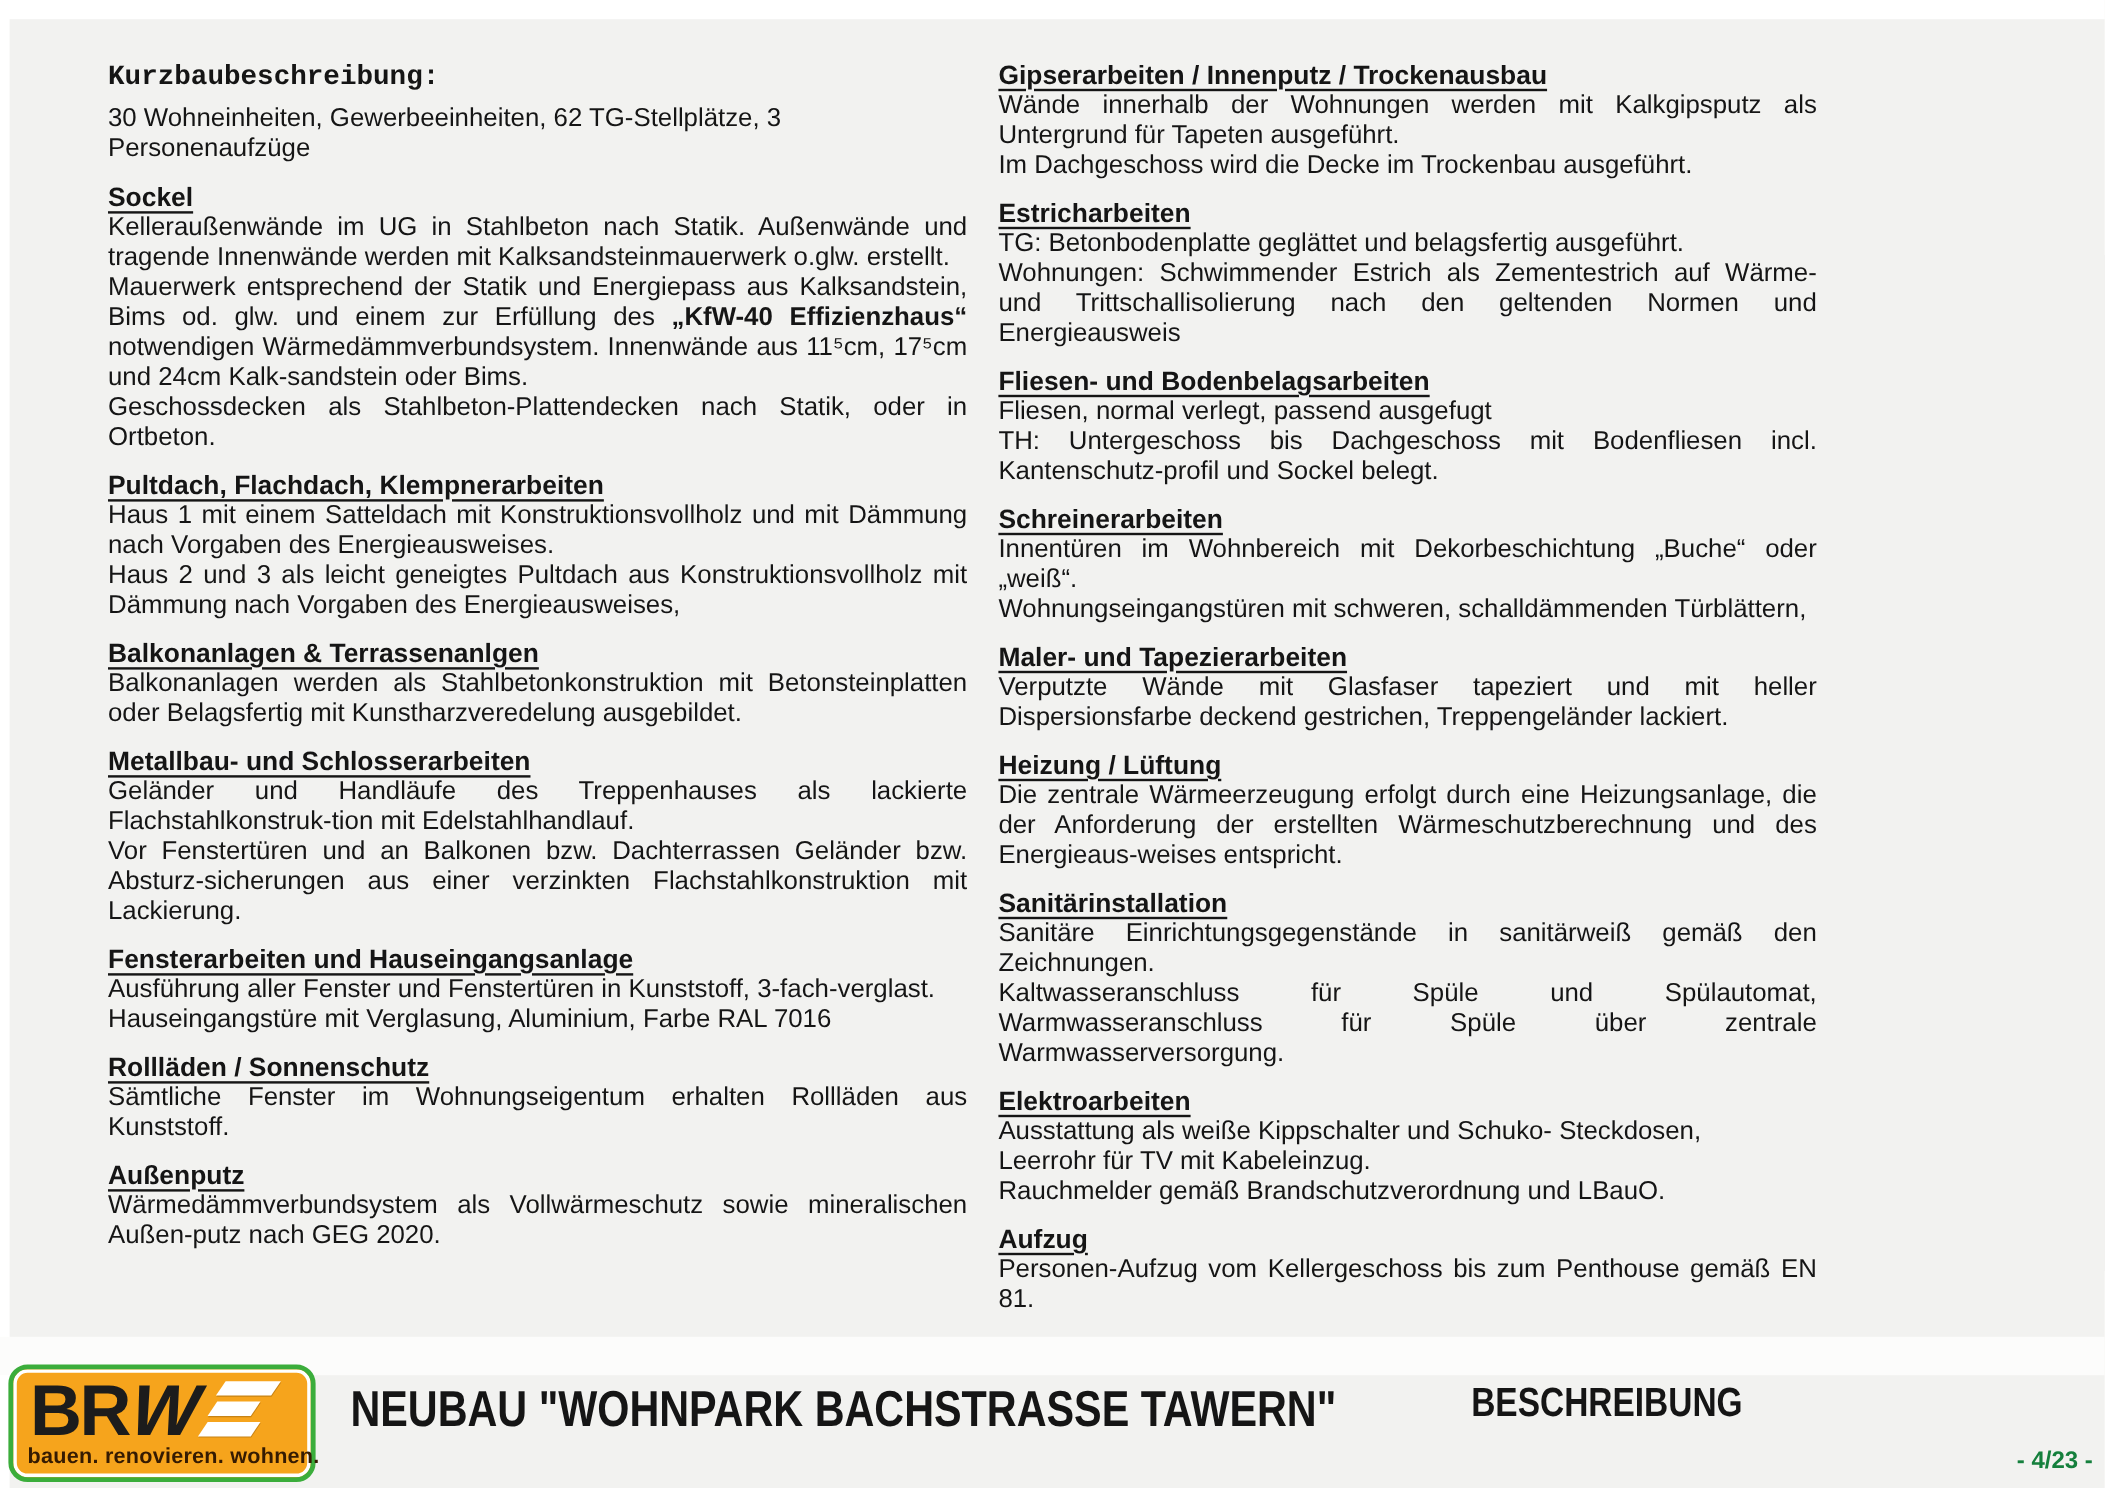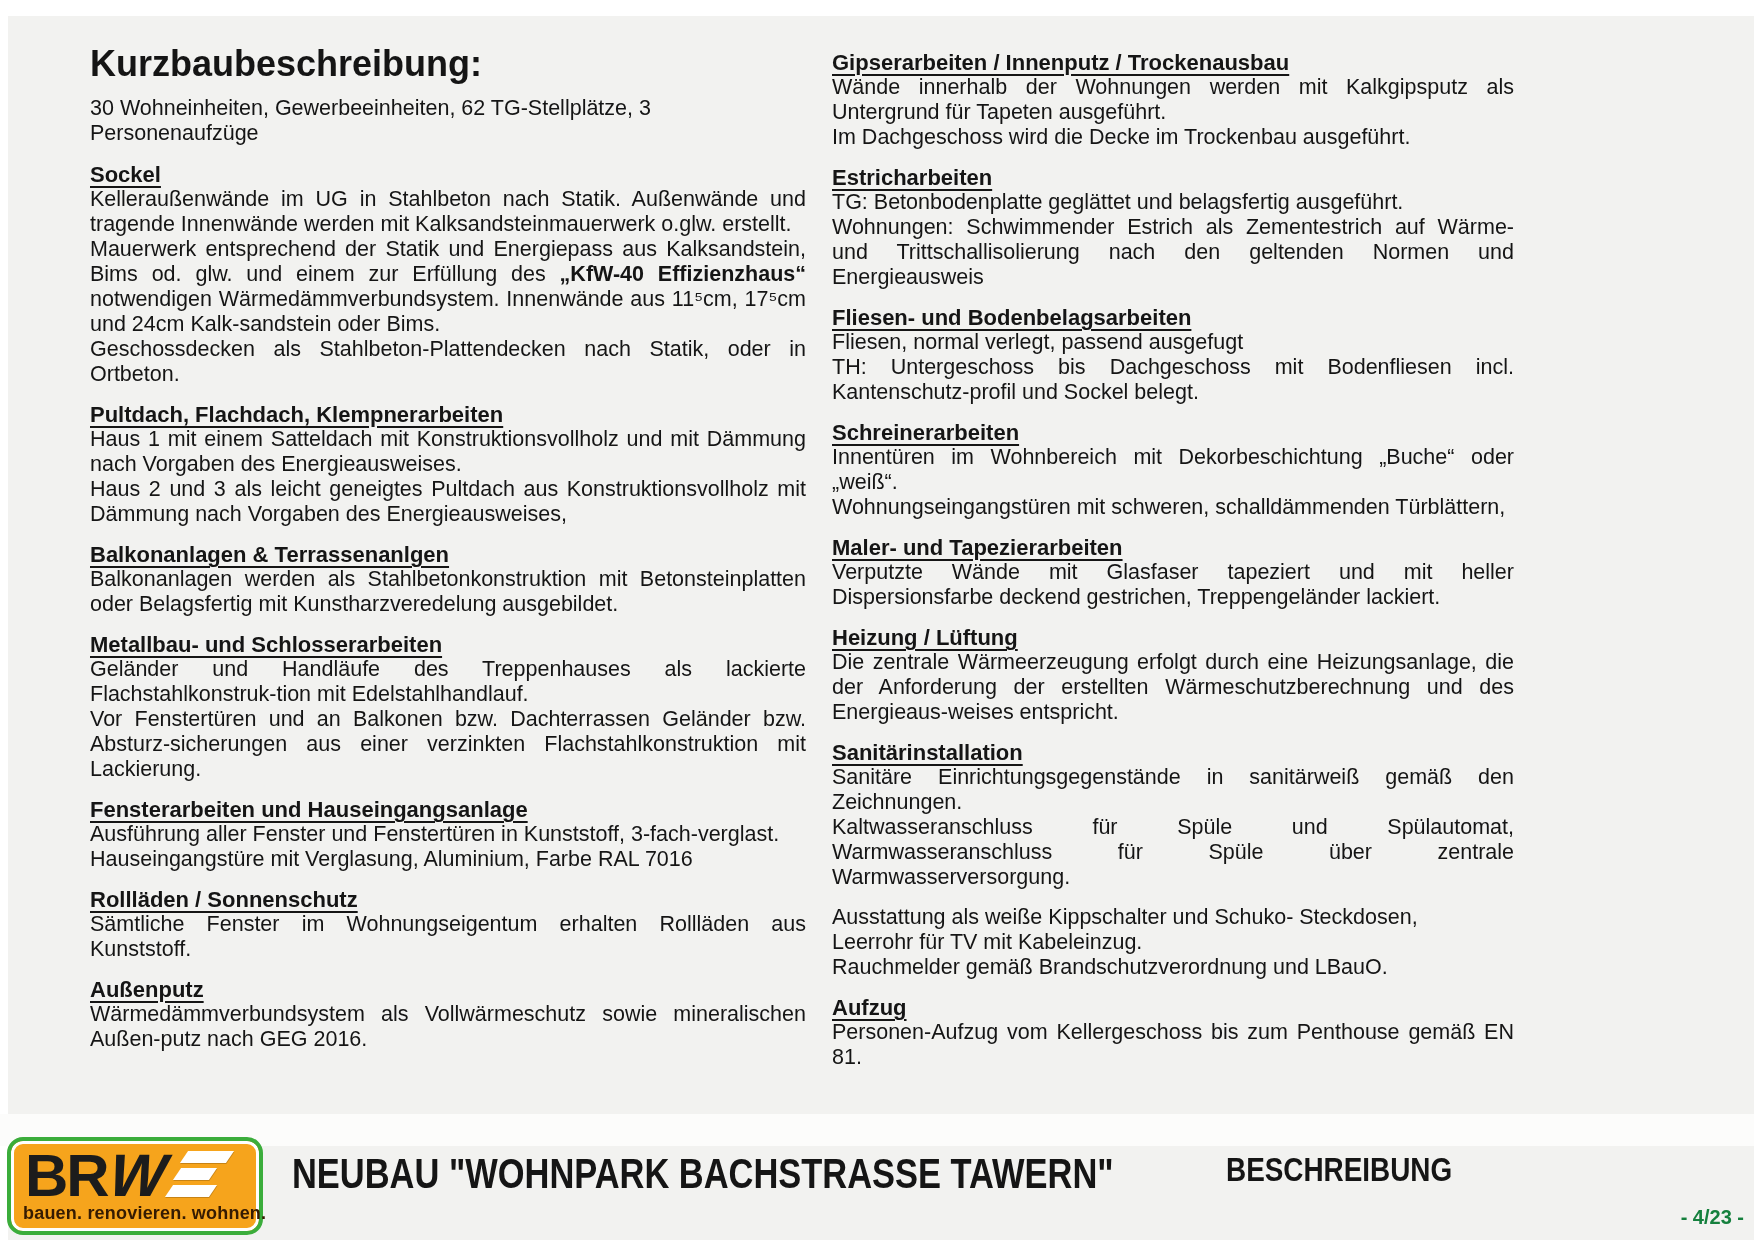--- a/index.html
+++ b/index.html
@@ -18,22 +18,22 @@
     position:absolute;left:0;top:1114px;width:1754px;height:32px;
     background:#fcfcfb;
   }
 
   
   .col{position:absolute;}
   .col-left{left:90px;top:46px;width:716px;}
   .col-right{left:832px;top:50px;width:682px;}
 
   .doc-title{
-    font-size:36px;font-weight:bold;letter-spacing:0;
-    margin:0 0 14px 0;line-height:36px;
+    font-size:23px;font-weight:bold;letter-spacing:0;
+    margin:0 0 4px 0;line-height:36px;font-family:Liberation Mono, monospace;
   }
   .doc-subtitle{
     font-size:21.5px;margin:0 0 16px 0;line-height:25px;
   }
   .sec{margin:0 0 15px 0;}
   .sec-heading{
     font-size:22px;font-weight:bold;line-height:25px;margin:0;
     text-decoration:underline;text-decoration-thickness:2px;text-underline-offset:4px;
   }
   .para{
@@ -130,21 +130,21 @@
         <h2 class="sec-heading">Fensterarbeiten und Hauseingangsanlage</h2>
         <p class="para">Ausführung aller Fenster und Fenstertüren in Kunststoff, 3-fach-verglast.</p>
         <p class="para">Hauseingangstüre mit Verglasung, Aluminium, Farbe RAL 7016</p>
       </section>
       <section class="sec">
         <h2 class="sec-heading">Rollläden / Sonnenschutz</h2>
         <p class="para">Sämtliche Fenster im Wohnungseigentum erhalten Rollläden aus Kunststoff.</p>
       </section>
       <section class="sec">
         <h2 class="sec-heading">Außenputz</h2>
-        <p class="para">Wärmedämmverbundsystem als Vollwärmeschutz sowie mineralischen Außen-putz nach GEG 2016.</p>
+        <p class="para">Wärmedämmverbundsystem als Vollwärmeschutz sowie mineralischen Außen-putz nach GEG 2020.</p>
       </section>
     </div>
 </div>
 
 <div class="col col-right">
   <div>
       <section class="sec">
         <h2 class="sec-heading">Gipserarbeiten / Innenputz / Trockenausbau</h2>
         <p class="para">Wände innerhalb der Wohnungen werden mit Kalkgipsputz als Untergrund für Tapeten ausgeführt.</p>
         <p class="para">Im Dachgeschoss wird die Decke im Trockenbau ausgeführt.</p>
@@ -171,20 +171,21 @@
       <section class="sec">
         <h2 class="sec-heading">Heizung / Lüftung</h2>
         <p class="para">Die zentrale Wärmeerzeugung erfolgt durch eine Heizungsanlage, die der Anforderung der erstellten Wärmeschutzberechnung und des Energieaus-weises entspricht.</p>
       </section>
       <section class="sec">
         <h2 class="sec-heading">Sanitärinstallation</h2>
         <p class="para">Sanitäre Einrichtungsgegenstände in sanitärweiß gemäß den Zeichnungen.</p>
         <p class="para">Kaltwasseranschluss für Spüle und Spülautomat, Warmwasseranschluss für Spüle über zentrale Warmwasserversorgung.</p>
       </section>
       <section class="sec">
+        <h2 class="sec-heading">Elektroarbeiten</h2>
         <p class="para">Ausstattung als weiße Kippschalter und Schuko- Steckdosen,</p>
         <p class="para">Leerrohr für TV mit Kabeleinzug.</p>
         <p class="para">Rauchmelder gemäß Brandschutzverordnung und LBauO.</p>
       </section>
       <section class="sec">
         <h2 class="sec-heading">Aufzug</h2>
         <p class="para">Personen-Aufzug vom Kellergeschoss bis zum Penthouse gemäß EN 81.</p>
       </section>
     </div>
 </div>

